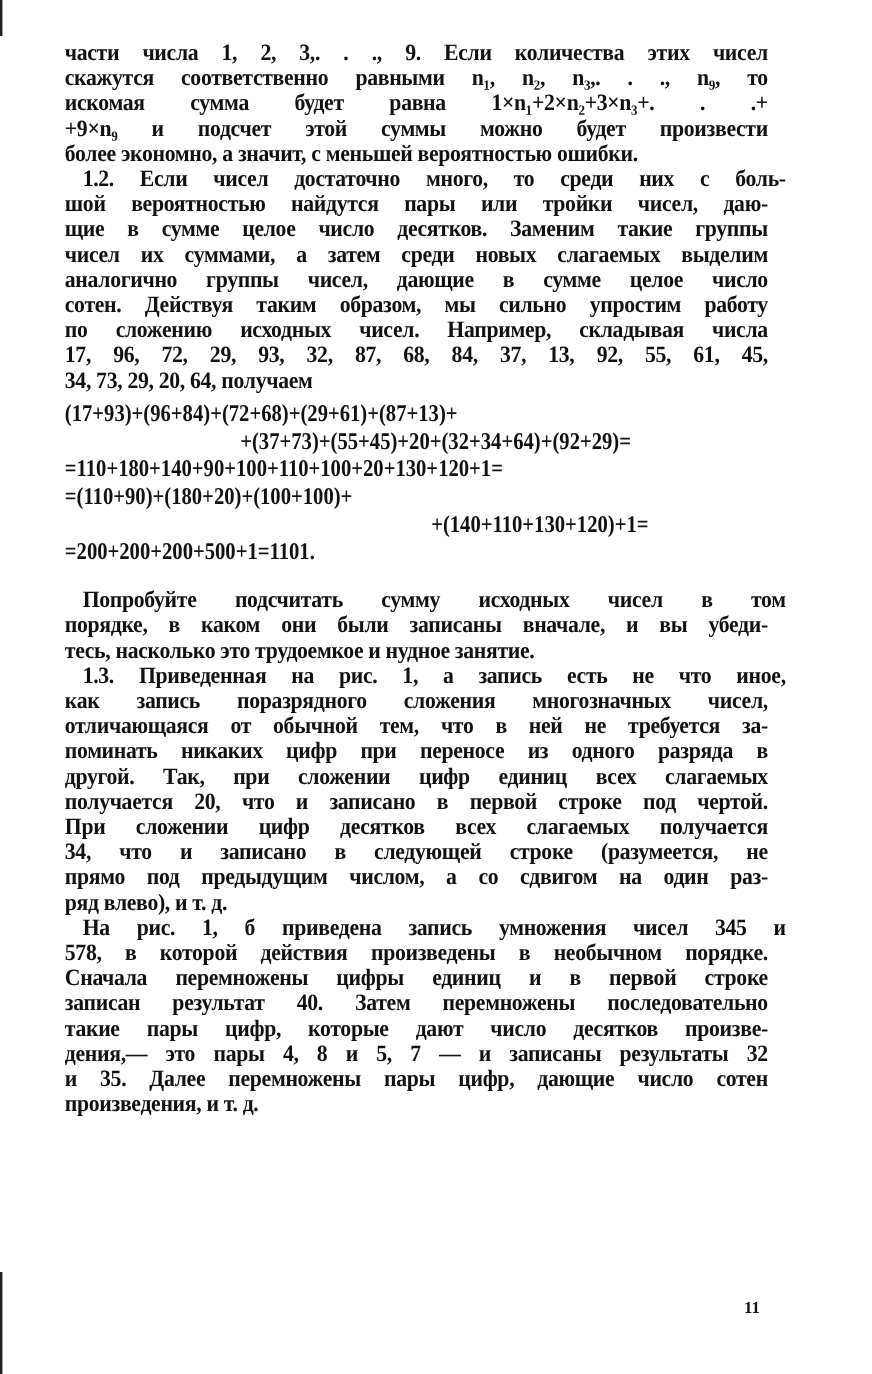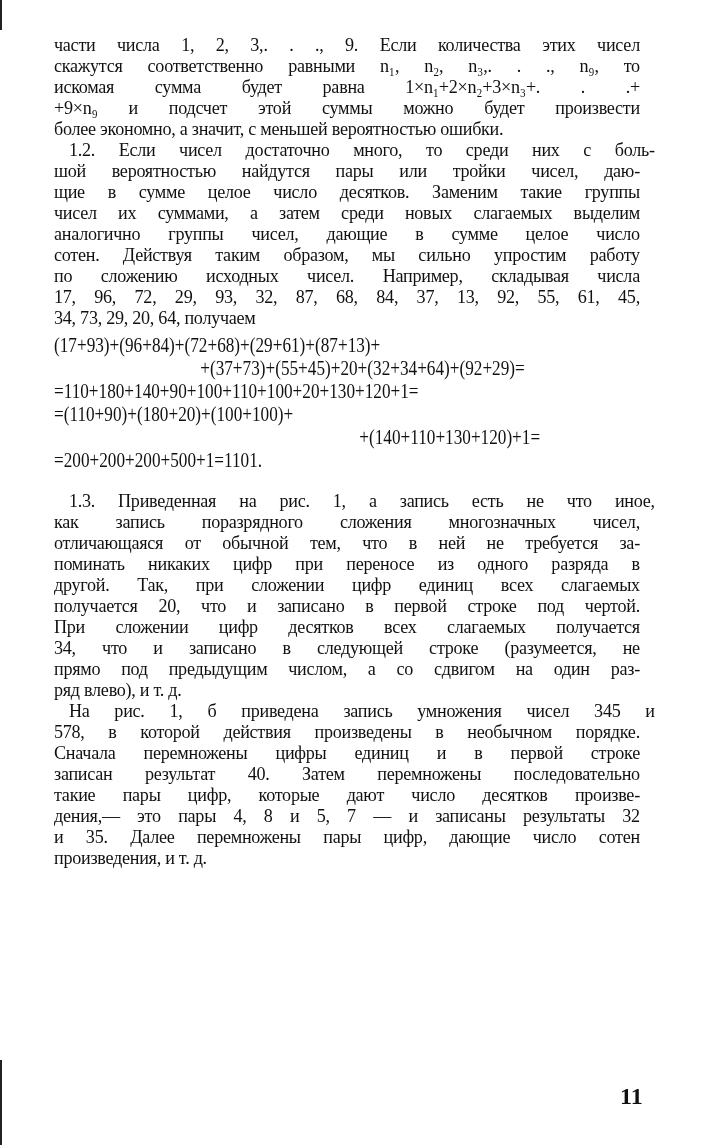--- a/index.html
+++ b/index.html
@@ -1,37 +1,37 @@
 <!DOCTYPE html>
 <html><head>
 <meta charset="utf-8">
 <style>
   html, body { margin: 0; padding: 0; background: #ffffff; }
   body {
     width: 727px; height: 1145px; position: relative; overflow: hidden;
     font-family: "Liberation Serif", "DejaVu Serif", serif;
     color: #111;
   }
-  .page { position: absolute; left: 54px; top: 34px; width: 586px; }
+  .page { position: absolute; left: 54px; top: 34px; width: 586px; font-weight: bold; }
   .line {
     font-size: 19.5px; line-height: 21px; height: 21px;
     white-space: nowrap; text-align: justify; text-align-last: justify;
     letter-spacing: -0.3px; transform: scaleX(0.93); transform-origin: left center;
     width: 630px;
   }
   .line.last { text-align-last: left; }
   .indent { padding-left: 16px; }
   .gap { height: 6px; }
   .formula {
     font-size: 20px; line-height: 23px; height: 23px; white-space: nowrap;
     transform: scaleX(0.86); transform-origin: left center;
   }
   .formula.right { padding-left: 170px; }
   .formula.far { padding-left: 355px; }
-  .pagenum { position: absolute; left: 620px; top: 1083px; font-size: 24px; font-weight: bold; }
+  .pagenum { position: absolute; left: 620px; top: 1083px; font-size: 14px; font-weight: bold; }
   .edge { position: absolute; left: 0; width: 2px; background: #222; }
 </style>
 </head>
 <body>
 
 <div class="edge" style="top:0;height:30px;"></div>
 <div class="edge" style="top:1060px;height:85px;"></div>
 
 <div class="page">
   <div>
@@ -56,20 +56,25 @@
   <div>
     <div class="formula">(17+93)+(96+84)+(72+68)+(29+61)+(87+13)+</div>
     <div class="formula right">+(37+73)+(55+45)+20+(32+34+64)+(92+29)=</div>
     <div class="formula">=110+180+140+90+100+110+100+20+130+120+1=</div>
     <div class="formula">=(110+90)+(180+20)+(100+100)+</div>
     <div class="formula far">+(140+110+130+120)+1=</div>
     <div class="formula">=200+200+200+500+1=1101.</div>
   </div>
   <div class="gap" style="height:18px"></div>
   <div>
+    <div class="line indent">Попробуйте подсчитать сумму исходных чисел в том</div>
+    <div class="line">порядке, в каком они были записаны вначале, и вы убеди-</div>
+    <div class="line last">тесь, насколько это трудоемкое и нудное занятие.</div>
+  </div>
+  <div>
     <div class="line indent">1.3. Приведенная на рис. 1, а запись есть не что иное,</div>
     <div class="line">как запись поразрядного сложения многозначных чисел,</div>
     <div class="line">отличающаяся от обычной тем, что в ней не требуется за-</div>
     <div class="line">поминать никаких цифр при переносе из одного разряда в</div>
     <div class="line">другой. Так, при сложении цифр единиц всех слагаемых</div>
     <div class="line">получается 20, что и записано в первой строке под чертой.</div>
     <div class="line">При сложении цифр десятков всех слагаемых получается</div>
     <div class="line">34, что и записано в следующей строке (разумеется, не</div>
     <div class="line">прямо под предыдущим числом, а со сдвигом на один раз-</div>
     <div class="line last">ряд влево), и т. д.</div>

